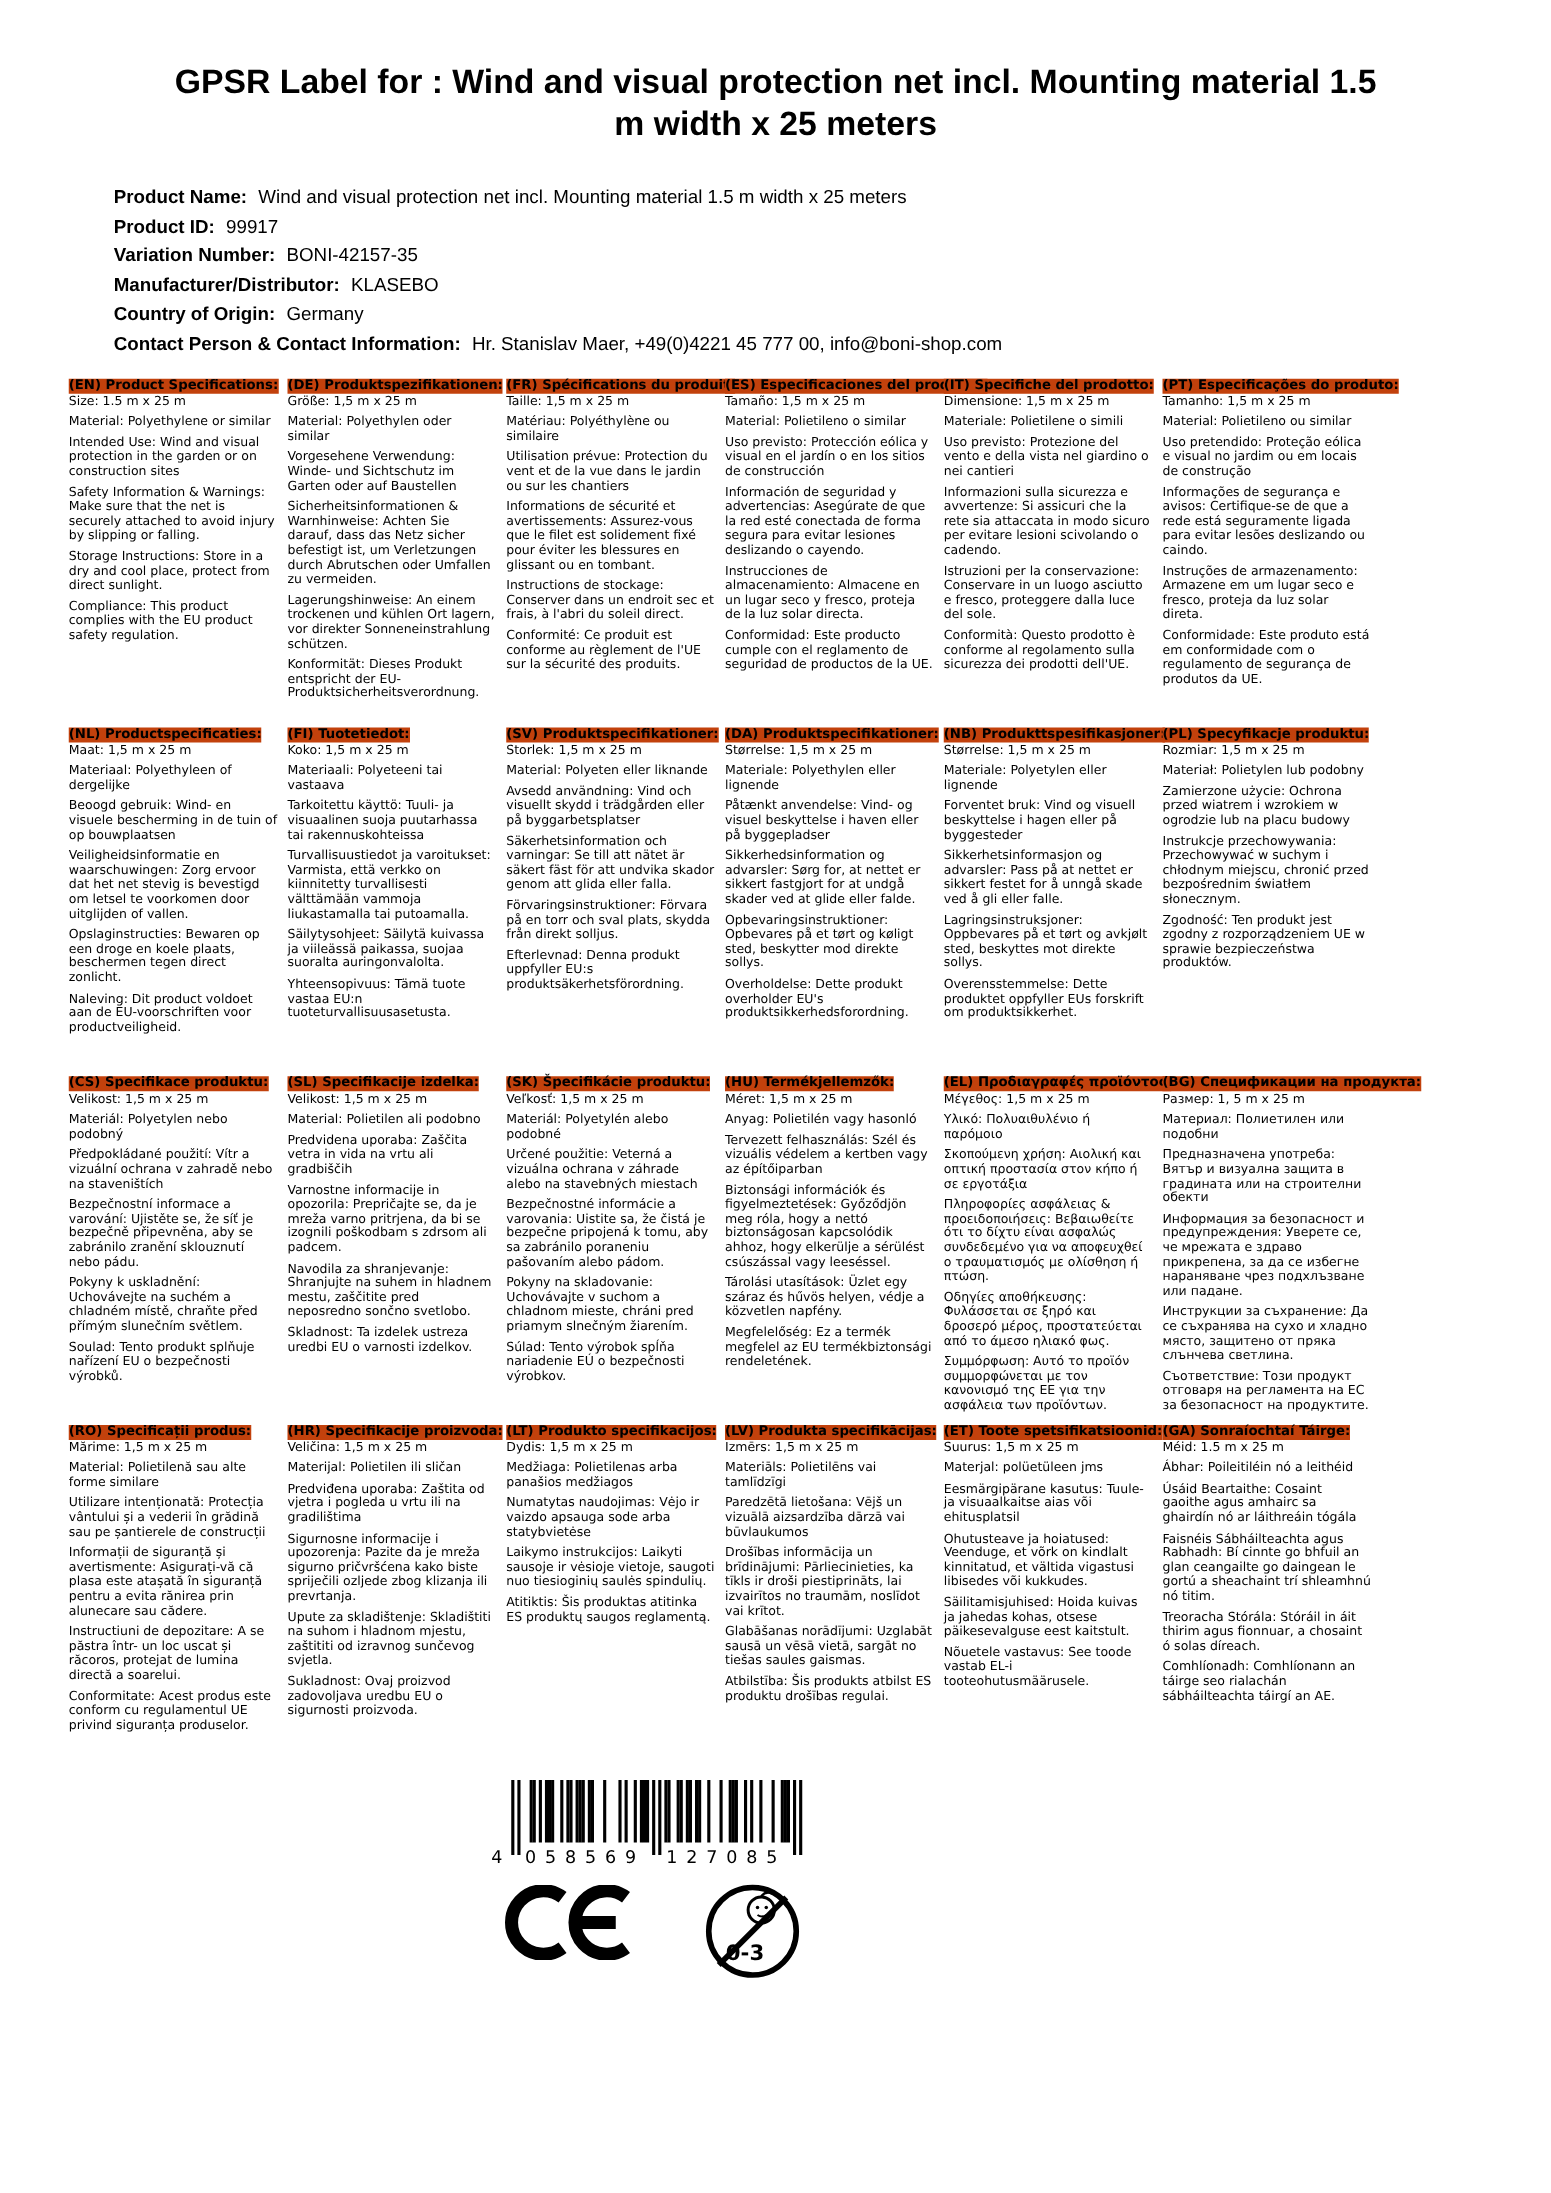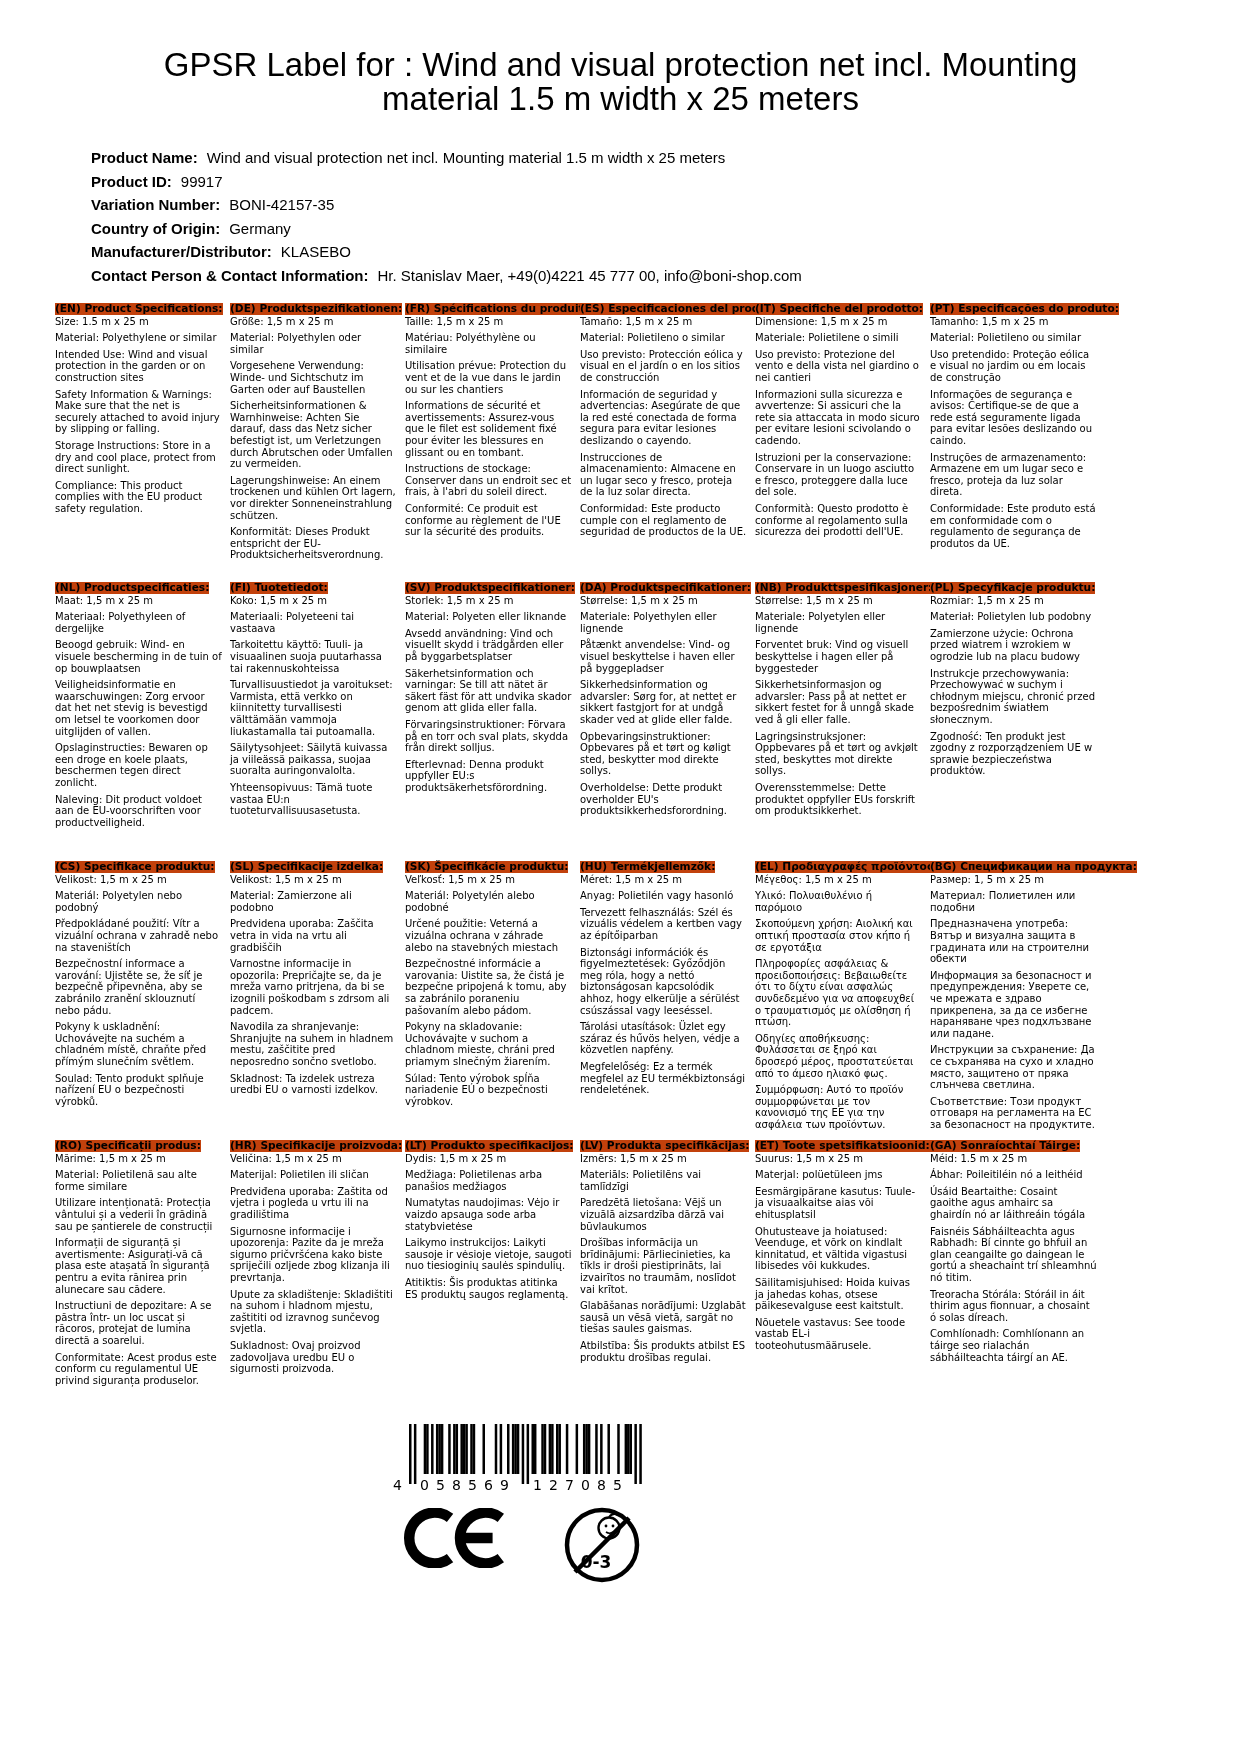--- a/index.html
+++ b/index.html
@@ -1,19 +1,19 @@
 <!DOCTYPE html>
 <html><head>
 <meta charset="utf-8">
 <style>
   html,body{margin:0;padding:0;background:#fff;}
   .page{position:relative;width:1241px;height:1754px;background:#fff;color:#000;
         font-family:"DejaVu Sans",sans-serif;overflow:hidden;}
   .title{position:absolute;top:48px;left:130px;width:981px;text-align:center;margin:0;
-         font-family:"Liberation Sans",sans-serif;font-weight:normal;font-size:33px;line-height:34px;}
+         font-family:"Liberation Sans",sans-serif;font-weight:bold;font-size:27px;line-height:34px;}
   .product-info{position:absolute;top:146px;left:55px;width:1130px;
                 font-family:"Liberation Sans",sans-serif;font-size:15px;line-height:23.5px;margin-left:36px;}
   .info-row .lbl{font-weight:bold;margin-right:9px;}
   .lang-grid{position:absolute;top:303px;left:55px;display:grid;
              grid-template-columns:repeat(6,175px);grid-auto-rows:279px;}
   .section{width:167px;font-size:10px;line-height:11.6px;overflow:visible;}
   .section h3{font-size:10.6px;font-weight:bold;margin:0 0 1px 0;white-space:nowrap;
               width:max-content;position:relative;background:#c2410c;}
   .section p{margin:0 0 5px 0;overflow-wrap:break-word;}
   .barcode{position:absolute;left:393px;top:1424px;width:260px;height:80px;}
@@ -24,22 +24,22 @@
 </head>
 <body>
 
 <div class="page">
   <h1 class="title">GPSR Label for : Wind and visual protection net incl. Mounting material 1.5 m width x 25 meters</h1>
 
   <div class="product-info" id="product-info">
       <div class="info-row"><span class="lbl">Product Name:</span><span>Wind and visual protection net incl. Mounting material 1.5 m width x 25 meters</span></div>
       <div class="info-row"><span class="lbl">Product ID:</span><span>99917</span></div>
       <div class="info-row"><span class="lbl">Variation Number:</span><span>BONI-42157-35</span></div>
+      <div class="info-row"><span class="lbl">Manufacturer/Distributor:</span><span>KLASEBO</span></div>
       <div class="info-row"><span class="lbl">Country of Origin:</span><span>Germany</span></div>
-      <div class="info-row"><span class="lbl">Manufacturer/Distributor:</span><span>KLASEBO</span></div>
       <div class="info-row"><span class="lbl">Contact Person &amp; Contact Information:</span><span>Hr. Stanislav Maer, +49(0)4221 45 777 00, info@boni-shop.com</span></div>
     </div>
 
   <div class="lang-grid" id="lang-grid">
       <div class="section">
         <h3>(EN) Product Specifications:</h3>
         <p>Size: 1.5 m x 25 m</p>
         <p>Material: Polyethylene or similar</p>
         <p>Intended Use: Wind and visual protection in the garden or on construction sites</p>
         <p>Safety Information &amp; Warnings: Make sure that the net is securely attached to avoid injury by slipping or falling.</p>
@@ -149,21 +149,21 @@
         <p>Velikost: 1,5 m x 25 m</p>
         <p>Materiál: Polyetylen nebo podobný</p>
         <p>Předpokládané použití: Vítr a vizuální ochrana v zahradě nebo na staveništích</p>
         <p>Bezpečnostní informace a varování: Ujistěte se, že síť je bezpečně připevněna, aby se zabránilo zranění sklouznutí nebo pádu.</p>
         <p>Pokyny k uskladnění: Uchovávejte na suchém a chladném místě, chraňte před přímým slunečním světlem.</p>
         <p>Soulad: Tento produkt splňuje nařízení EU o bezpečnosti výrobků.</p>
       </div>
       <div class="section">
         <h3>(SL) Specifikacije izdelka:</h3>
         <p>Velikost: 1,5 m x 25 m</p>
-        <p>Material: Zamierzone ali podobno</p>
+        <p>Material: Polietilen ali podobno</p>
         <p>Predvidena uporaba: Zaščita vetra in vida na vrtu ali gradbiščih</p>
         <p>Varnostne informacije in opozorila: Prepričajte se, da je mreža varno pritrjena, da bi se izognili poškodbam s zdrsom ali padcem.</p>
         <p>Navodila za shranjevanje: Shranjujte na suhem in hladnem mestu, zaščitite pred neposredno sončno svetlobo.</p>
         <p>Skladnost: Ta izdelek ustreza uredbi EU o varnosti izdelkov.</p>
       </div>
       <div class="section">
         <h3>(SK) Špecifikácie produktu:</h3>
         <p>Veľkosť: 1,5 m x 25 m</p>
         <p>Materiál: Polyetylén alebo podobné</p>
         <p>Určené použitie: Veterná a vizuálna ochrana v záhrade alebo na stavebných miestach</p>

